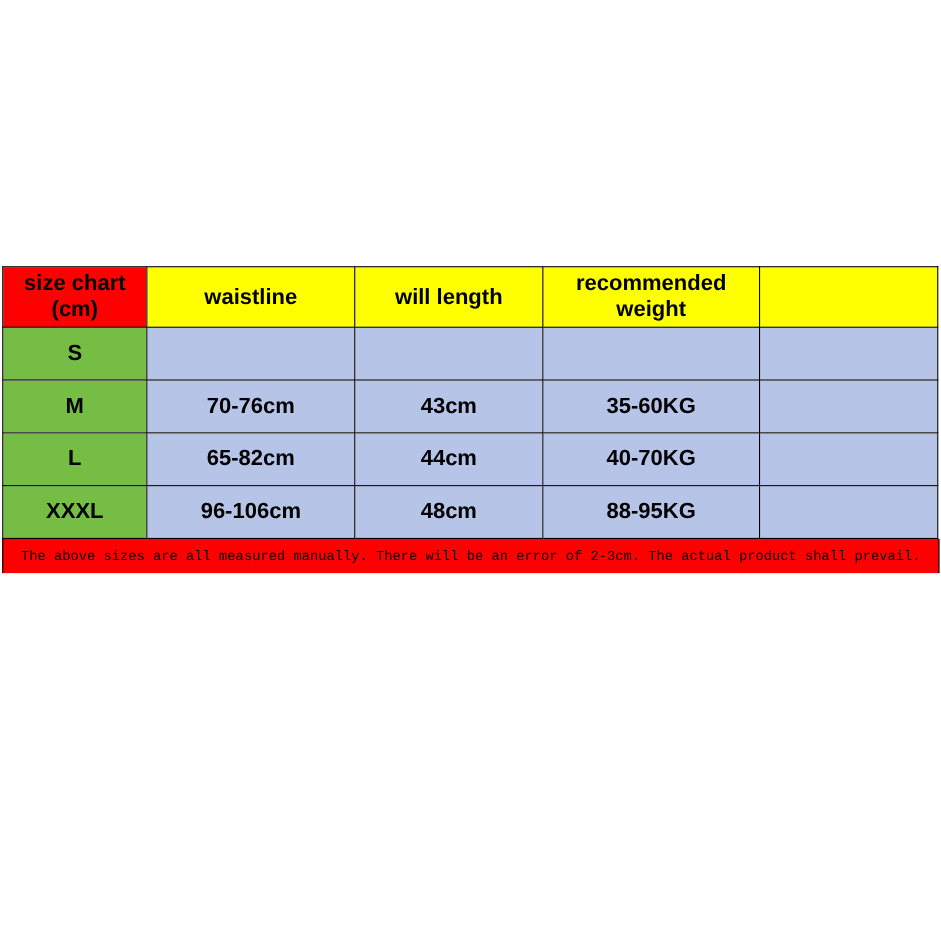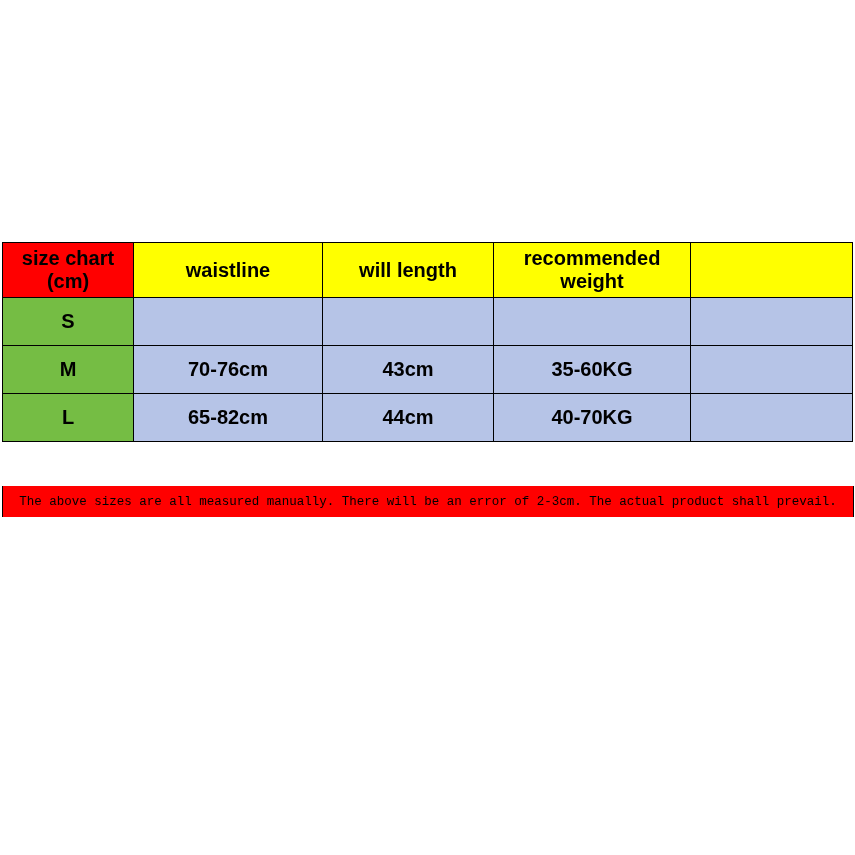--- a/index.html
+++ b/index.html
@@ -51,21 +51,20 @@
     display: flex;
     align-items: center;
     justify-content: center;
     font-family: "Liberation Mono", "DejaVu Sans Mono", monospace;
     font-size: 12.5px;
     font-weight: normal;
     color: #000000;
     white-space: nowrap;
     border-left: 1px solid var(--border, #000000);
     border-right: 1px solid var(--border, #000000);
-    margin-top: 44px;
   }
 </style>
 </head>
 <body>
 
 <div class="canvas">
   <div class="chart-wrap">
     <table class="size-table">
       <colgroup>
         <col style="width:131px">
@@ -98,17 +97,24 @@
           <td class="cell-lav">35-60KG</td>
           <td class="cell-lav"></td>
         </tr>
         <tr>
           <td class="cell-green">L</td>
           <td class="cell-lav">65-82cm</td>
           <td class="cell-lav">44cm</td>
           <td class="cell-lav">40-70KG</td>
           <td class="cell-lav"></td>
         </tr>
+        <tr>
+          <td class="cell-green">XXXL</td>
+          <td class="cell-lav">96-106cm</td>
+          <td class="cell-lav">48cm</td>
+          <td class="cell-lav">88-95KG</td>
+          <td class="cell-lav"></td>
+        </tr>
       </tbody>
     </table>
     <div class="banner">The above sizes are all measured manually. There will be an error of 2-3cm. The actual product shall prevail.</div>
   </div>
 </div>
 
 </body></html>

